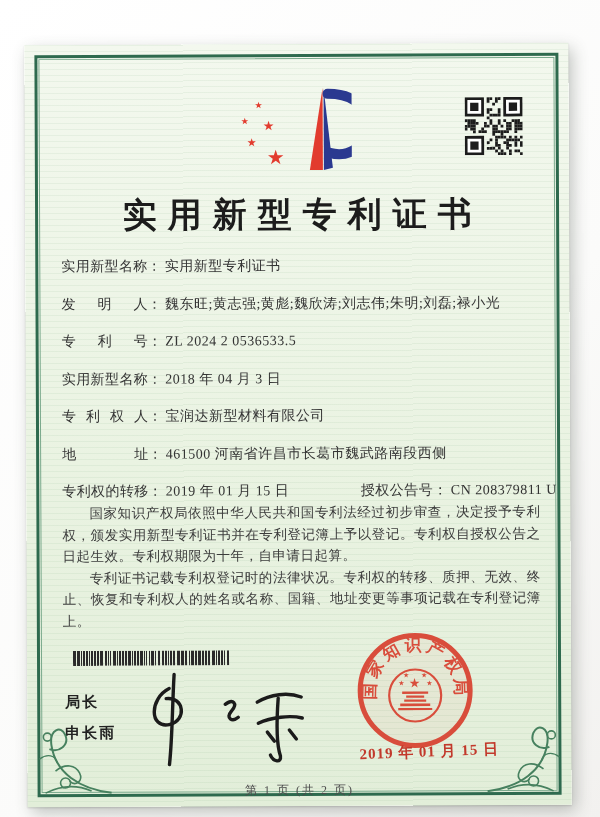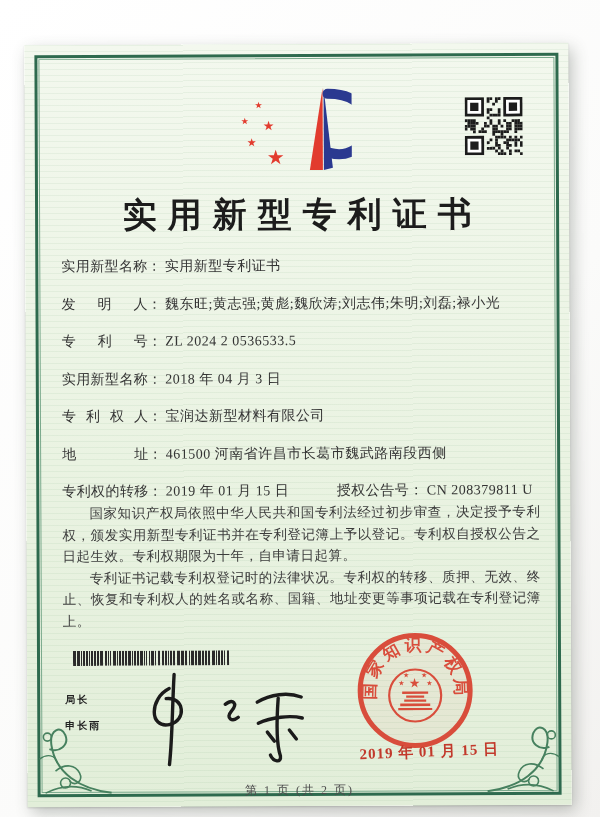--- a/index.html
+++ b/index.html
@@ -21,25 +21,25 @@
   .abs{position:absolute;}
   .cert-no{left:46px;top:50px;font-size:13.5px;letter-spacing:2px;color:#3a3a3a;}
   .title{left:0;right:0;top:148px;text-align:center;font-size:34px;font-weight:600;
          letter-spacing:11px;color:#1c1c1c;text-indent:11px;}
   .fields{left:36px;top:212px;width:482px;font-size:14px;color:#343434;}
   .frow{height:20px;line-height:20px;margin-bottom:17.5px;white-space:nowrap;}
   .flabel{display:inline-block;width:86px;text-align:justify;text-align-last:justify;
           vertical-align:top;}
   .fsep{display:inline-block;vertical-align:top;}
   .fvalue{display:inline-block;vertical-align:top;letter-spacing:0.5px;}
-  .grant2{margin-left:44px;}
+  .grant2{margin-left:68px;}
   .paras{left:36px;top:458px;width:478px;font-size:13.5px;line-height:21.5px;
          color:#3c3c3c;text-align:justify;}
   .paras p{margin:0;text-indent:2em;letter-spacing:0.5px;}
-  .officer{left:38px;top:648px;font-size:10px;font-weight:700;color:#222;
+  .officer{left:38px;top:648px;font-size:15px;font-weight:700;color:#222;
            font-family:"Liberation Sans","DejaVu Sans",sans-serif;}
   .officer div{margin-bottom:12px;letter-spacing:2px;}
   .seal-date{left:332px;top:699px;font-size:15px;font-weight:700;color:#c2392b;
              letter-spacing:1px;transform:rotate(-2deg);}
   .footer{left:0;right:0;top:738px;text-align:center;font-size:12px;color:#4c4c4c;
           letter-spacing:2px;}
   svg{display:block;}
   .seal-svg{opacity:0.92;}
 </style>
 </head>

